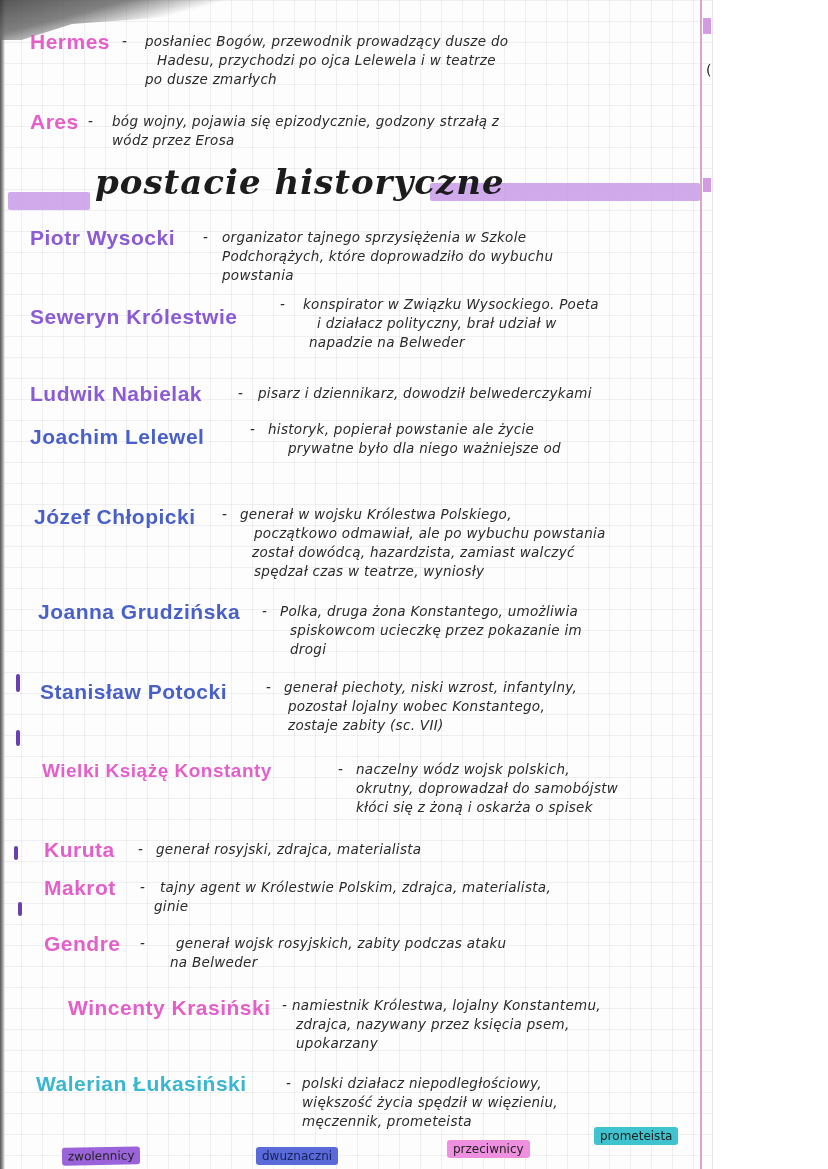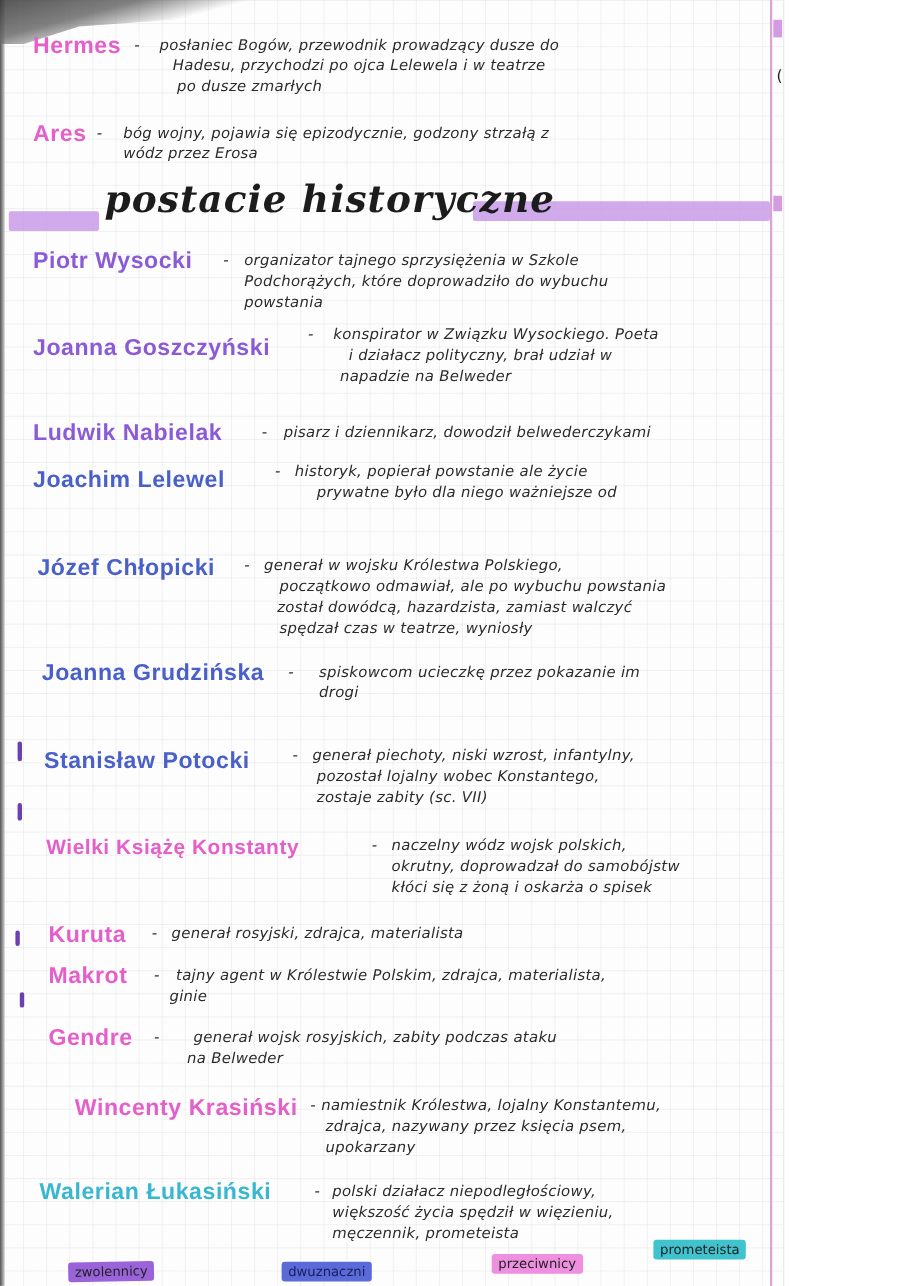--- a/index.html
+++ b/index.html
@@ -77,21 +77,21 @@
   <div class="margin-mark" style="top:18px;height:16px;"></div>
   <div class="margin-mark" style="top:178px;height:14px;"></div>
   <span class="tick" style="left:706px;top:62px;">(</span>
 
   <div class="entry">
     <span class="name" style="left:30px;top:30px;color:#e45fc9;">Hermes</span>
     <span class="desc" style="left:122px;top:32px;">-</span>
     <div class="desc" style="left:145px;top:32px;width:550px;">
       <div>posłaniec Bogów, przewodnik prowadzący dusze do</div>
       <div style="margin-left:12px;">Hadesu, przychodzi po ojca Lelewela i w teatrze</div>
-      <div style="margin-left:16px;">po dusze zmarłych</div>
+      <div style="margin-left:0;">po dusze zmarłych</div>
     </div>
   </div>
 
   <div class="entry">
     <span class="name" style="left:30px;top:110px;color:#e45fc9;">Ares</span>
     <span class="desc" style="left:88px;top:112px;">-</span>
     <div class="desc" style="left:112px;top:112px;width:580px;">
       <div>bóg wojny, pojawia się epizodycznie, godzony strzałą z</div>
       <div>wódz przez Erosa</div>
     </div>
@@ -105,21 +105,21 @@
     <span class="name" style="left:30px;top:226px;color:#8b5ad6;">Piotr Wysocki</span>
     <span class="desc" style="left:203px;top:228px;">-</span>
     <div class="desc" style="left:222px;top:228px;width:470px;">
       <div>organizator tajnego sprzysiężenia w Szkole</div>
       <div>Podchorążych, które doprowadziło do wybuchu</div>
       <div>powstania</div>
     </div>
   </div>
 
   <div class="entry">
-    <span class="name" style="left:30px;top:305px;color:#8b5ad6;">Joanna Goszczyński</span>
+    <span class="name" style="left:30px;top:305px;color:#8b5ad6;">Seweryn Królestwie</span>
     <span class="desc" style="left:280px;top:295px;">-</span>
     <div class="desc" style="left:303px;top:295px;width:390px;">
       <div>konspirator w Związku Wysockiego. Poeta</div>
       <div style="margin-left:14px;">i działacz polityczny, brał udział w</div>
       <div style="margin-left:6px;">napadzie na Belweder</div>
     </div>
   </div>
 
   <div class="entry">
     <span class="name" style="left:30px;top:382px;color:#8b5ad6;">Ludwik Nabielak</span>
@@ -146,20 +146,21 @@
       <div style="margin-left:14px;">początkowo odmawiał, ale po wybuchu powstania</div>
       <div style="margin-left:12px;">został dowódcą, hazardzista, zamiast walczyć</div>
       <div style="margin-left:14px;">spędzał czas w teatrze, wyniosły</div>
     </div>
   </div>
 
   <div class="entry">
     <span class="name" style="left:38px;top:600px;color:#4960c9;">Joanna Grudzińska</span>
     <span class="desc" style="left:262px;top:602px;">-</span>
     <div class="desc" style="left:280px;top:602px;width:415px;">
+      <div>Polka, druga żona Konstantego, umożliwia</div>
       <div style="margin-left:10px;">spiskowcom ucieczkę przez pokazanie im</div>
       <div style="margin-left:10px;">drogi</div>
     </div>
   </div>
 
   <div class="bullet-mark" style="left:16px;top:674px;height:18px;"></div>
   <div class="bullet-mark" style="left:16px;top:730px;height:16px;"></div>
   <div class="entry">
     <span class="name" style="left:40px;top:680px;color:#4960c9;">Stanisław Potocki</span>
     <span class="desc" style="left:266px;top:678px;">-</span>

